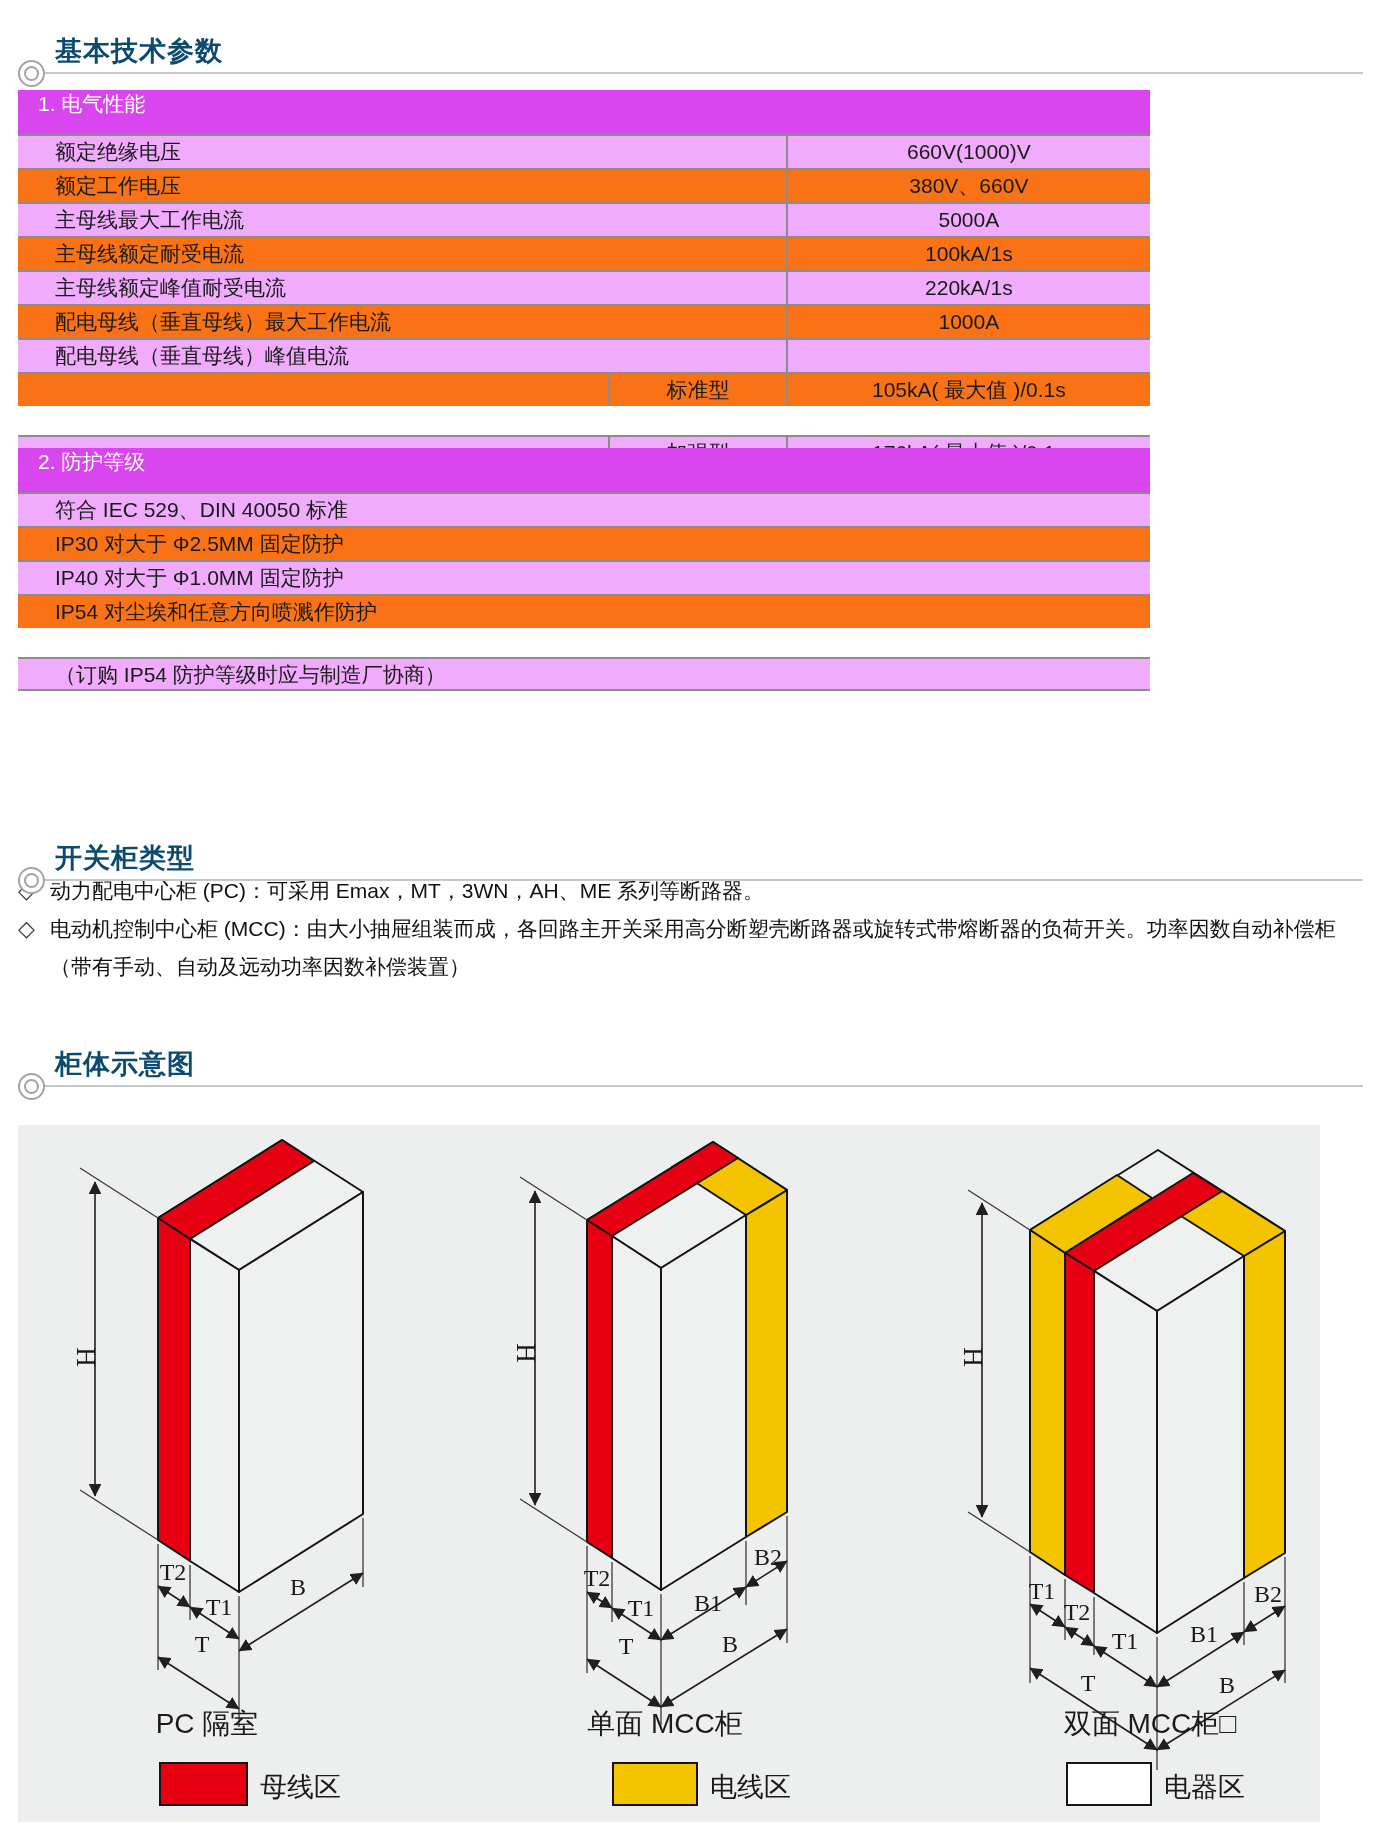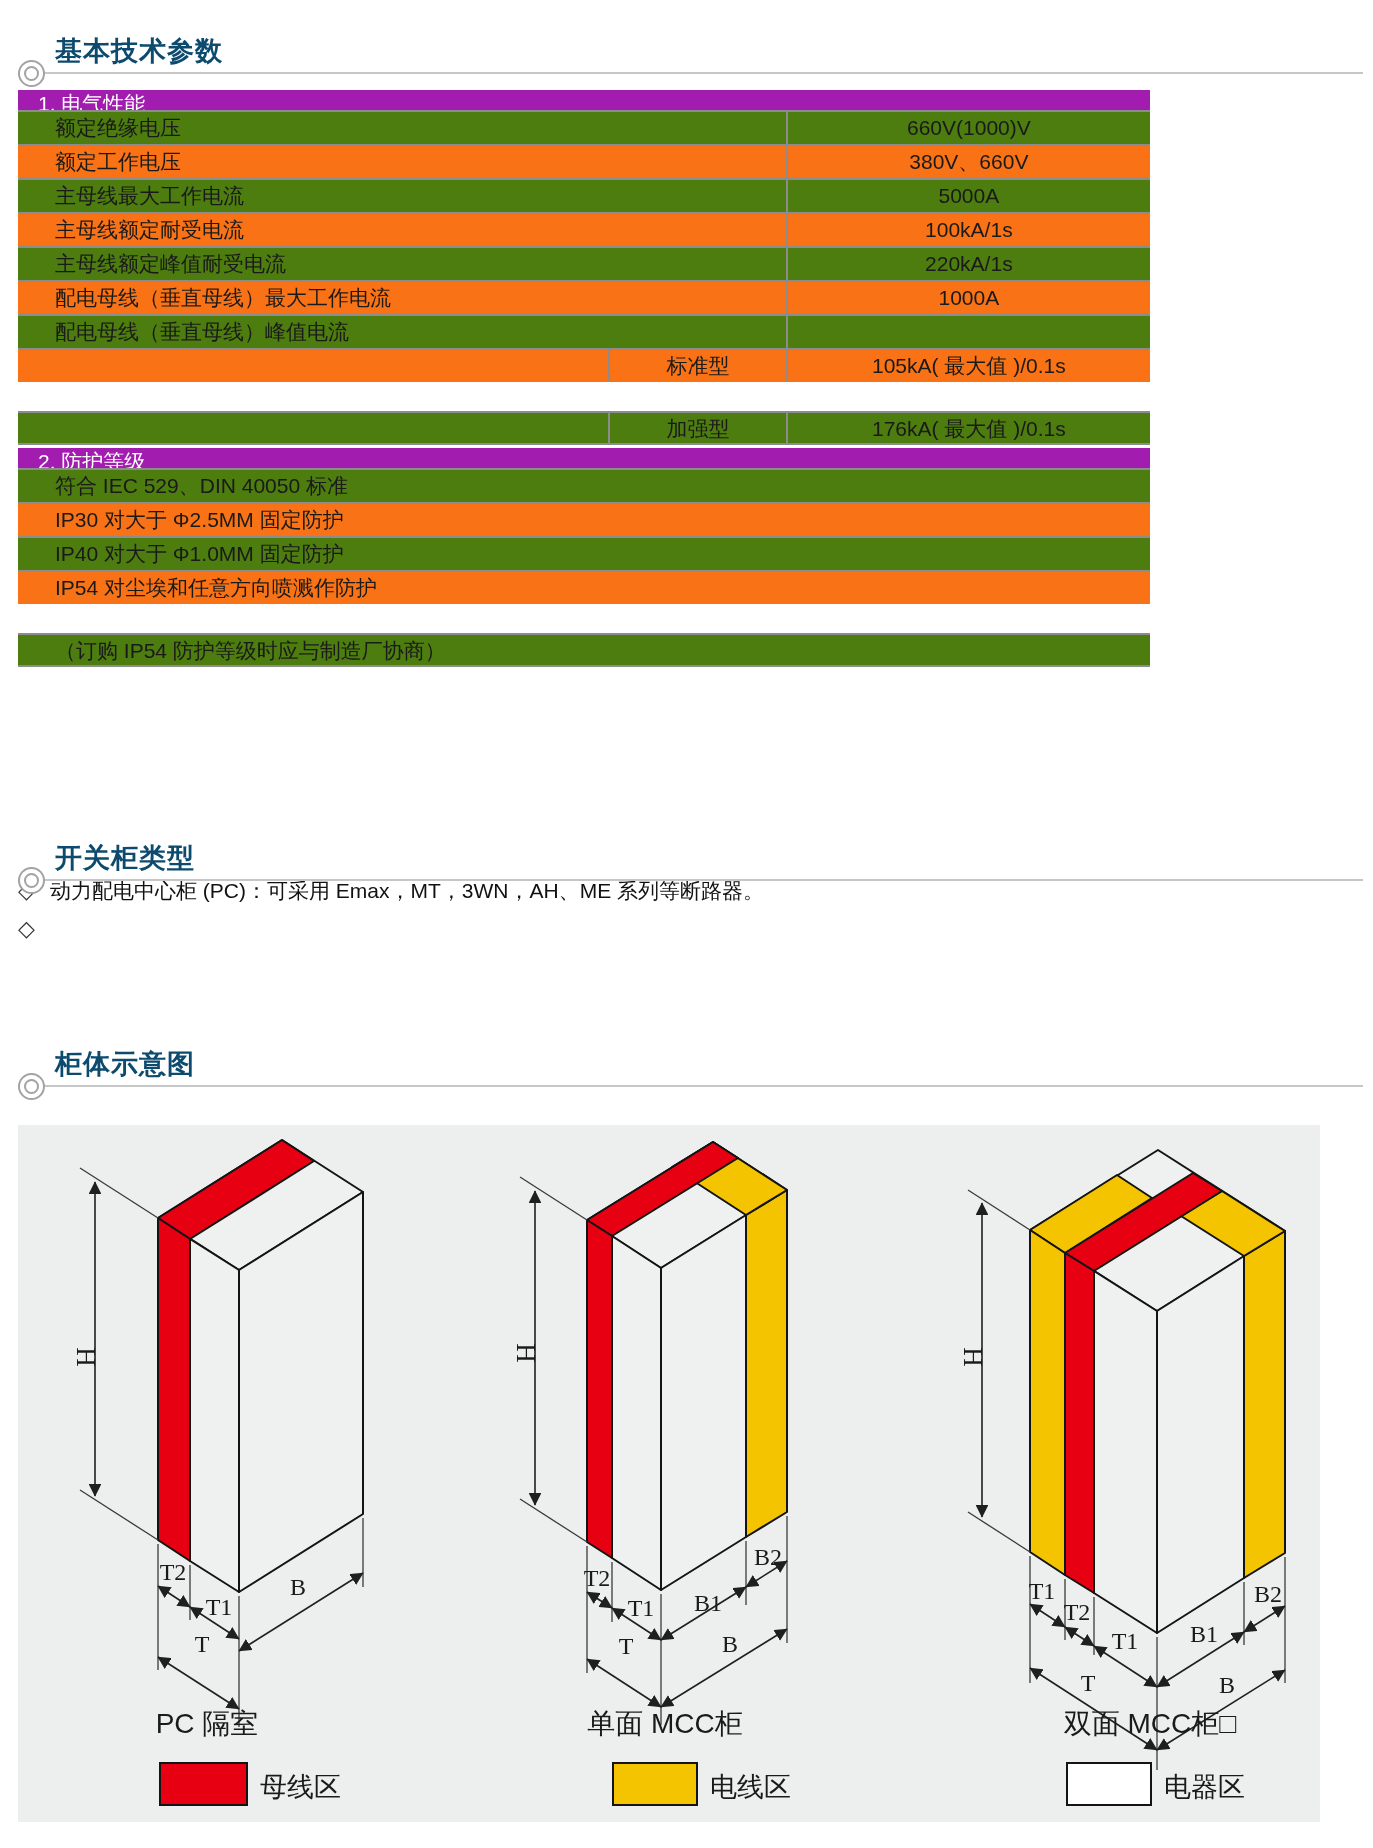--- a/index.html
+++ b/index.html
@@ -7,22 +7,22 @@
   #page { position:relative; width:1373px; height:1848px; background:#fff; overflow:hidden; }
 
   
   .sec-title { position:absolute; left:55px; font-size:27px; font-weight:bold; color:#0c4a6e; letter-spacing:1px; }
   .ring { position:absolute; left:18px; width:27px; height:27px; border:2px solid #a3a3a3; border-radius:50%; background:#fff; display:flex; align-items:center; justify-content:center; z-index:2; }
   .ring .inner { width:15px; height:15px; border:2px solid #a3a3a3; border-radius:50%; background:#fff; }
   .rule { position:absolute; left:44px; right:10px; height:2px; background:#c6c8c7; z-index:1; }
 
   
   .tbl { position:absolute; left:18px; width:1132px; }
-  .tbl-head { height:20px; line-height:28px; background:#a21caf; color:#fff; font-size:21px; padding-left:20px; }
-  .row { position:relative; height:34px; line-height:32px; border-top:2px solid #8c8c8c; font-size:21px; color:#1a1a1a; background:#4d7c0f; display:flex; }
+  .tbl-head { height:44px; line-height:28px; background:#d946ef; color:#fff; font-size:21px; padding-left:20px; }
+  .row { position:relative; height:34px; line-height:32px; border-top:2px solid #8c8c8c; font-size:21px; color:#1a1a1a; background:#f0abfc; display:flex; }
   .row.alt { background:#f97316; }
   .row.last { border-bottom:2px solid #8c8c8c;margin-top:29px; }
   .cell-label { width:68%; padding-left:37px; border-right:2px solid #8c8c8c; }
   .cell-value { width:32%; text-align:center; }
   .cell-empty { width:52.3%; border-right:2px solid #8c8c8c; }
   .cell-type { width:15.7%; text-align:center; border-right:2px solid #8c8c8c; }
   .cell-full { width:100%; padding-left:37px; }
 
   
   .bullets { position:absolute; left:18px; top:872px; width:1345px; font-size:21px; color:#111; }
@@ -122,20 +122,21 @@
     </div>
   <div class="rule" style="top:879px;"></div>
 
   <div class="bullets">
     <div class="bullet">
       <span class="dia">◇</span>
       <span>动力配电中心柜 (PC)：可采用 Emax，MT，3WN，AH、ME 系列等断路器。</span>
     </div>
     <div class="bullet">
       <span class="dia">◇</span>
+      <span>电动机控制中心柜 (MCC)：由大小抽屉组装而成，各回路主开关采用高分断塑壳断路器或旋转式带熔断器的负荷开关。功率因数自动补偿柜（带有手动、自动及远动功率因数补偿装置）</span>
     </div>
   </div>
 
   <div class="sec-title" style="top:1046px;">柜体示意图</div>
   <div class="ring" style="top:1073px;">
       <div class="inner"></div>
     </div>
   <div class="rule" style="top:1085px;"></div>
 
   <div class="panel">

